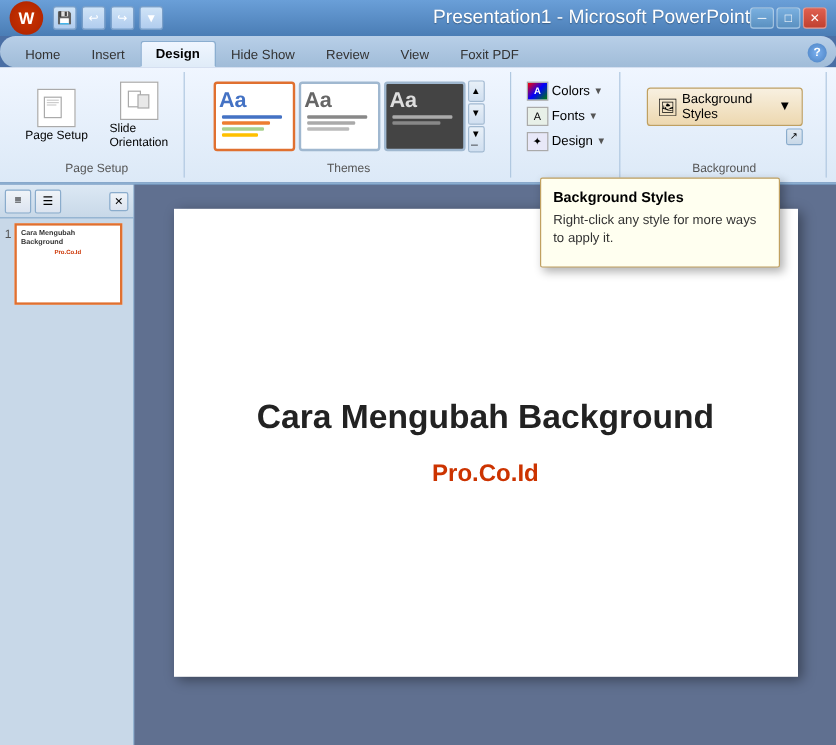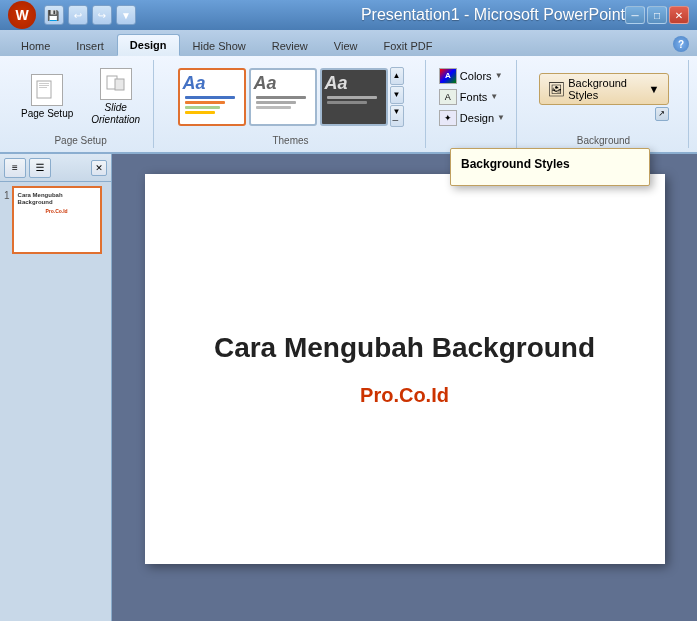--- a/index.html
+++ b/index.html
@@ -39,20 +39,21 @@
     .win-btn.minimize { background: linear-gradient(to bottom, #7ab0e0, #5a90c0); }
     .win-btn.maximize { background: linear-gradient(to bottom, #7ab0e0, #5a90c0); }
     .win-btn.close { background: linear-gradient(to bottom, #e06050, #c04030); }
     .ribbon-tabs {
       display: flex;
       align-items: flex-end;
       padding: 0 8px;
       background: linear-gradient(to bottom, #b8cfe8, #a0bcd8);
       height: 26px;
       gap: 0;
+      border-radius: 13px;
     }
     .ribbon-tab {
       padding: 4px 12px;
       font-size: 11px;
       cursor: pointer;
       border-radius: 3px 3px 0 0;
       height: 22px;
       display: flex; align-items: center;
       color: #333;
       border: 1px solid transparent;
@@ -164,21 +165,21 @@
       background: white;
       position: relative;
     }
     .theme-item.selected { border-color: #e07030; border-width: 2px; }
 
     .theme-preview-1 {
       width: 100%; height: 100%;
       display: flex; flex-direction: column;
       padding: 3px;
     }
-    .theme-aa { font-size: 20px; font-weight: bold; color: #888; font-style: italic; }
+    .theme-aa { font-size: 20px; font-weight: bold; color: #888; }
     .theme-lines { display: flex; flex-direction: column; gap: 2px; padding: 2px; }
     .theme-line { height: 3px; border-radius: 1px; }
 
     
     .background-group { min-width: 170px; }
     .bg-group-content {
       display: flex;
       flex-direction: column;
       gap: 2px;
       align-items: flex-start;
@@ -419,21 +420,21 @@
           </div>
           <span>Page Setup</span>
         </div>
         <div class="large-btn">
           <div class="large-btn-icon">
             <svg width="24" height="20" viewBox="0 0 24 20">
               <rect x="3" y="2" width="10" height="13" fill="white" stroke="#aaa" stroke-width="1"></rect>
               <rect x="11" y="5" width="9" height="11" fill="#e8e8e8" stroke="#aaa" stroke-width="1"></rect>
             </svg>
           </div>
-          <span style="font-size:10px; text-align:center; line-height:1.2;font-style:italic;">Slide<br>Orientation</span>
+          <span style="font-size:10px; line-height:1.2;">Slide<br>Orientation</span>
         </div>
       </div>
       <div class="ribbon-group-label">Page Setup</div>
     </div>
 
     <div class="ribbon-group themes-group">
       <div class="ribbon-group-content">
         <div class="themes-container">
           <div class="themes-list">
 
@@ -545,15 +546,16 @@
     <div class="slide-area">
       <div class="slide-container">
         <div class="slide-title">Cara Mengubah Background</div>
         <div class="slide-subtitle">Pro.Co.Id</div>
       </div>
     </div>
   </div>
 
   <div class="bg-styles-popup">
     <div class="popup-title">Background Styles</div>
+    <div class="popup-text">Right-click any style for more ways to apply it.</div>
   </div>
 
 </div>
 
 </body></html>

